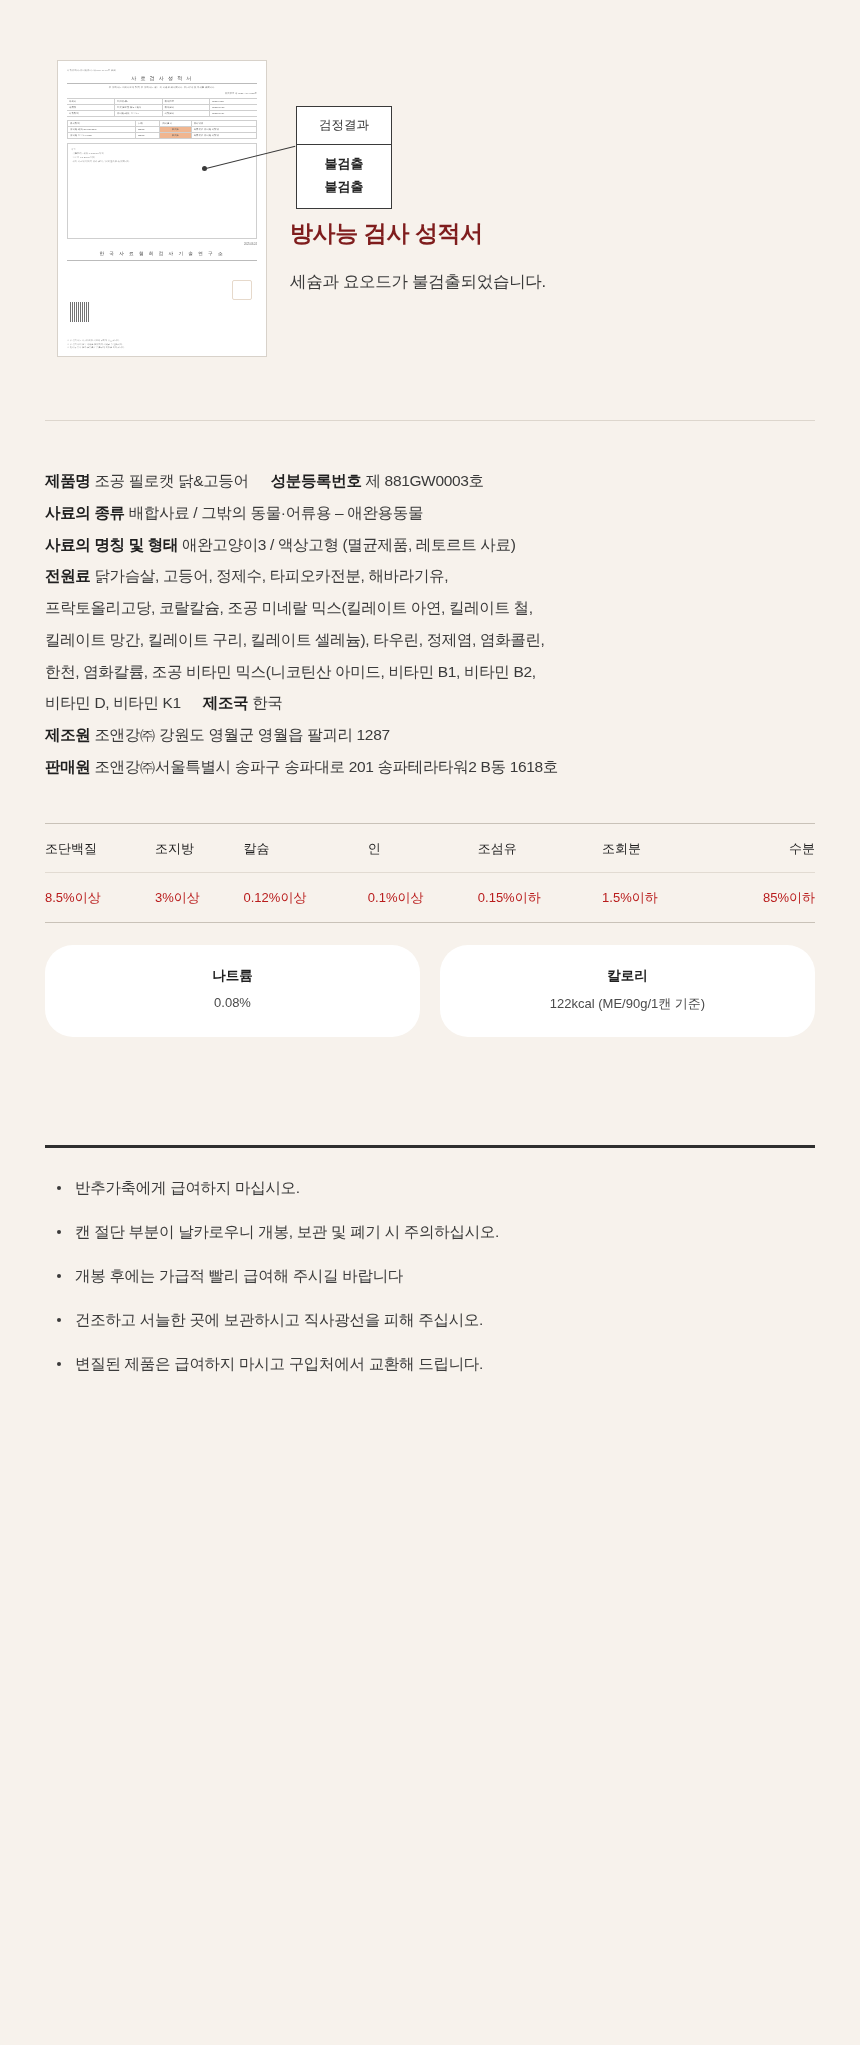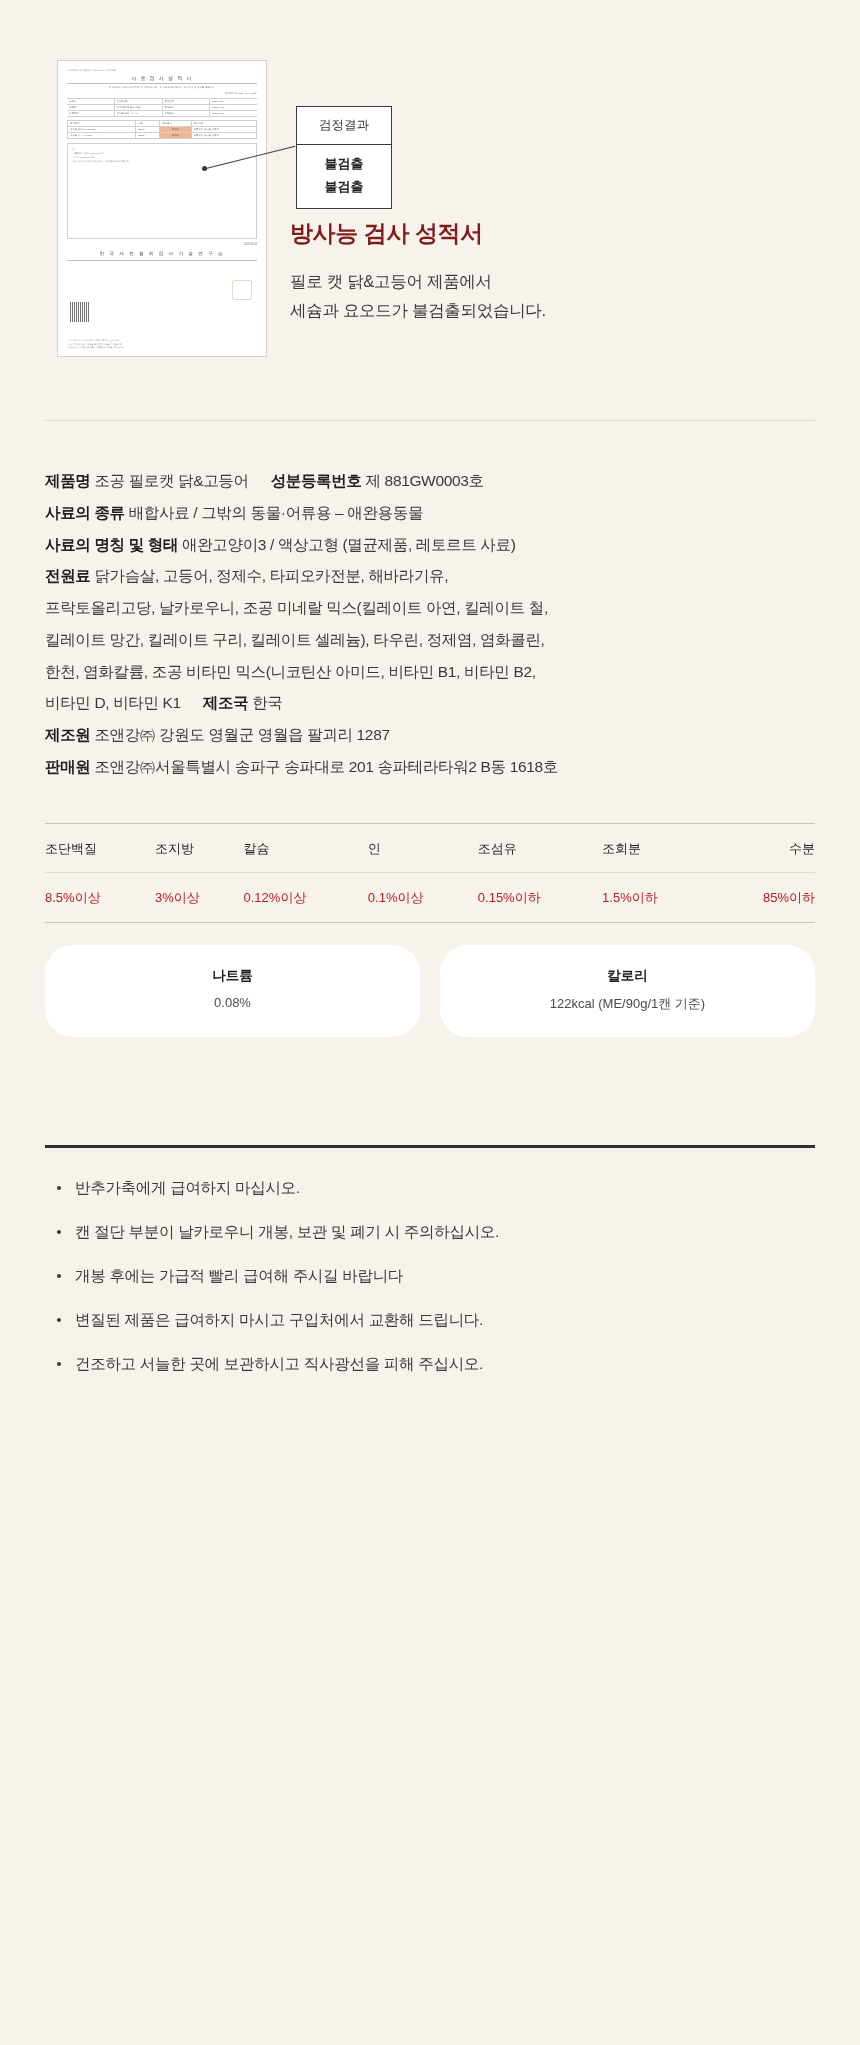--- a/index.html
+++ b/index.html
@@ -369,21 +369,20 @@
     <div class="callout">
       <div class="callout-head">검정결과</div>
       <div class="callout-body">
         <div>불검출</div>
         <div>불검출</div>
       </div>
     </div>
 
     <div class="cert-caption">
       <h2>방사능 검사 성적서</h2>
-      <p>필로 캣 닭&amp;고등어 제품에서</p>
       <p>세슘과 요오드가 불검출되었습니다.</p>
     </div>
   </section>
 
   <div class="hr-thin"></div>
 
   <section class="specs">
     <span class="row">
       <b>제품명</b>
       <span>조공 필로캣 닭&amp;고등어</span>
@@ -397,21 +396,21 @@
     </span>
     <span class="row">
       <b>사료의 명칭 및 형태</b>
       <span>애완고양이3 / 액상고형 (멸균제품, 레토르트 사료)</span>
     </span>
     <span class="row">
       <b>전원료</b>
       <span>닭가슴살, 고등어, 정제수, 타피오카전분, 해바라기유,</span>
     </span>
     <span class="row">
-      <span>프락토올리고당, 날카로우니, 조공 미네랄 믹스(킬레이트 아연, 킬레이트 철,</span>
+      <span>프락토올리고당, 코랄칼슘, 조공 미네랄 믹스(킬레이트 아연, 킬레이트 철,</span>
     </span>
     <span class="row">
       <span>킬레이트 망간, 킬레이트 구리, 킬레이트 셀레늄), 타우린, 정제염, 염화콜린,</span>
     </span>
     <span class="row">
       <span>한천, 염화칼륨, 조공 비타민 믹스(니코틴산 아미드, 비타민 B1, 비타민 B2,</span>
     </span>
     <span class="row">
       <span>비타민 D, 비타민 K1</span>
       <span class="gap"></span>
@@ -463,19 +462,19 @@
       <div class="v">122kcal (ME/90g/1캔 기준)</div>
     </div>
   </section>
 
   <section class="caution">
     <div class="bar"></div>
     <ul>
       <li>반추가축에게 급여하지 마십시오.</li>
       <li>캔 절단 부분이 날카로우니 개봉, 보관 및 폐기 시 주의하십시오.</li>
       <li>개봉 후에는 가급적 빨리 급여해 주시길 바랍니다</li>
+      <li>건조하고 서늘한 곳에 보관하시고 직사광선을 피해 주십시오.</li>
       <li>변질된 제품은 급여하지 마시고 구입처에서 교환해 드립니다.</li>
-      <li>건조하고 서늘한 곳에 보관하시고 직사광선을 피해 주십시오.</li>
     </ul>
   </section>
 
   <div class="bottom-pad"></div>
 </div>
 
 </body></html>

